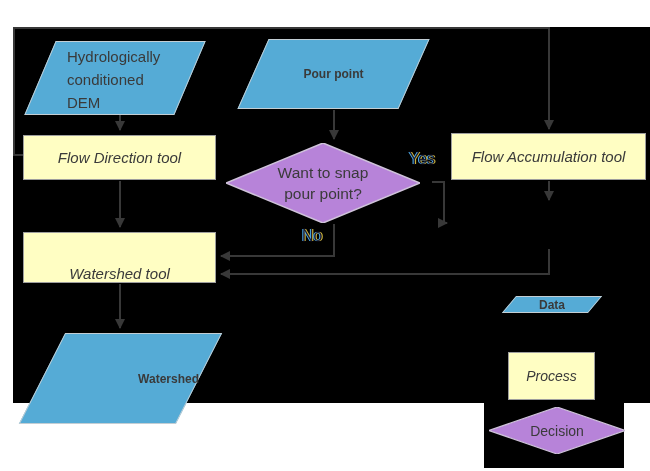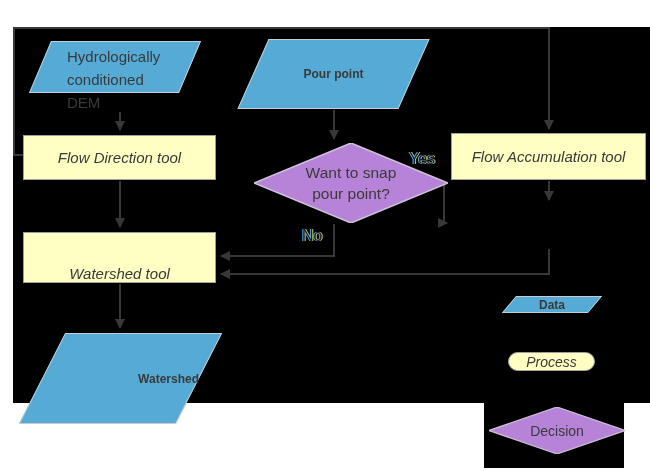--- a/index.html
+++ b/index.html
@@ -59,21 +59,21 @@
 
     <polyline points="432,182 444,182 444,223 447,223" fill="none" stroke="var(--connector)" stroke-width="2" marker-end="url(#arw)"></polyline>
 
     <polyline points="549,181 549,200" fill="none" stroke="var(--connector)" stroke-width="2" marker-end="url(#arw)"></polyline>
 
     <polyline points="334,224 334,256 221,256" fill="none" stroke="var(--connector)" stroke-width="2" marker-end="url(#arw)"></polyline>
 
     <polyline points="549,249 549,274 221,274" fill="none" stroke="var(--connector)" stroke-width="2" marker-end="url(#arw)"></polyline>
   </svg>
 
-  <div class="node para" style="left:40px;top:41px;width:150px;height:52px;text-decoration:underline;">
+  <div class="node para" style="left:40px;top:41px;width:150px;height:74px;text-decoration:underline;">
     <div class="fill" style="transform:skewX(-23deg);"></div>
     <div class="dem-lines">
       <div>Hydrologically</div>
       <div>conditioned</div>
       <div>DEM</div>
     </div>
   </div>
 
   <div class="node para" style="left:253px;top:39px;width:161px;height:70px;">
     <div class="fill" style="transform:skewX(-24deg);"></div>
@@ -82,21 +82,21 @@
 
   <div class="node rect" style="left:23px;top:135px;width:193px;height:45px;">
     <div class="lbl">Flow Direction tool</div>
   </div>
 
   <div class="node rect" style="left:451px;top:133px;width:195px;height:47px;">
     <div class="lbl">Flow Accumulation tool</div>
   </div>
 
 
-  <div class="node diamond" style="left:254px;top:143px;width:194px;height:80px;align-items:center;">
+  <div class="node diamond" style="left:226px;top:143px;width:194px;height:80px;align-items:center;">
     <svg viewBox="0 0 194 80" preserveAspectRatio="none">
       <polygon points="0,40 97,0 194,40 97,80" style="fill:var(--purple);stroke:var(--purple-border);stroke-width:1.5"></polygon>
     </svg>
     <div class="lbl">
       <div>Want to snap</div>
       <div>pour point?</div>
     </div>
   </div>
 
   <div class="node rect" style="left:23px;top:232px;width:193px;height:51px;align-items:flex-end;">
@@ -109,21 +109,21 @@
   </div>
 
   <div class="edge-label" style="left:409px;top:150px;">Yes</div>
   <div class="edge-label" style="left:302px;top:227px;">No</div>
 
   <div class="node para" style="left:509px;top:296px;width:86px;height:17px;">
     <div class="fill" style="transform:skewX(-40deg);"></div>
     <div class="lbl legend-label">Data</div>
   </div>
 
-  <div class="node rect legend-label" style="left:508px;top:352px;width:87px;height:19px;border-radius:13px;">
+  <div class="node rect legend-label" style="left:508px;top:352px;width:87px;height:48px;">
     <div class="lbl legend-label">Process</div>
   </div>
 
   <div class="node diamond" style="left:489px;top:407px;width:136px;height:47px;">
     <svg viewBox="0 0 136 47" preserveAspectRatio="none">
       <polygon points="0,23.5 68,0 136,23.5 68,47" style="fill:var(--purple);stroke:var(--purple-border);stroke-width:1.2"></polygon>
     </svg>
     <div class="lbl legend-label" style="font-size:14px;line-height:14px;">Decision</div>
   </div>
 

